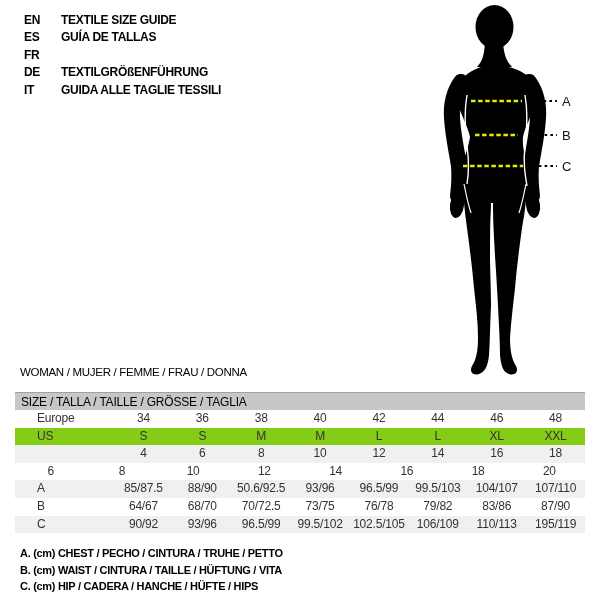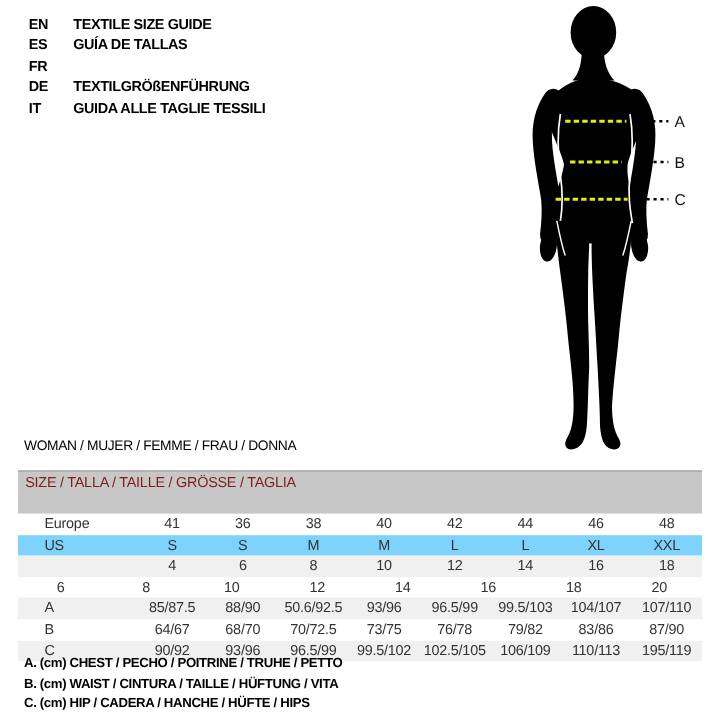--- a/index.html
+++ b/index.html
@@ -14,22 +14,22 @@
   .lang-code{width:37px;}
   
   svg.figure{position:absolute;left:430px;top:0;width:170px;height:385px;}
   svg.figure text{font-family:"Liberation Sans",sans-serif;font-size:13px;fill:#111;}
   
   .section-title{position:absolute;left:20px;top:366px;font-size:11.5px;font-weight:normal;
     letter-spacing:-0.3px;}
   
   .size-table{position:absolute;left:15px;top:392px;width:570px;font-size:12px;
     color:#333;letter-spacing:-0.2px;}
-  .thead{height:36px;line-height:18px;background:#c7c7c7;border-top:1px solid #9f9f9f;
-    padding-left:6px;color:#7f1d1d;box-sizing:border-box;}
+  .thead{height:18px;line-height:18px;background:#c7c7c7;border-top:1px solid #9f9f9f;
+    padding-left:6px;color:#000000;box-sizing:border-box;}
   .trow{display:flex;height:17.6px;line-height:17.6px;}
   .trow.shade{background:#f0f0f0;}
   .tlabel{flex:0 0 83px;padding-left:6px;text-align:left;box-sizing:border-box;margin-left:16px;}
   .tcell{flex:1;text-align:center;}
   
   .footnotes{position:absolute;left:20px;top:545px;font-size:11px;font-weight:bold;
     line-height:16.5px;letter-spacing:-0.3px;}
 </style>
 </head>
 <body>
@@ -92,30 +92,30 @@
     <text x="132" y="171">C</text>
   </svg>
 
   <div class="section-title">WOMAN / MUJER / FEMME / FRAU / DONNA</div>
 
   <div class="size-table">
     <div class="thead" style="background: rgb(199, 199, 199);">SIZE / TALLA / TAILLE / GRÖSSE / TAGLIA</div>
     <div id="table-rows">
         <div class="trow">
           <div class="tlabel">Europe</div>
-          <div class="tcell">41</div>
+          <div class="tcell">34</div>
           <div class="tcell">36</div>
           <div class="tcell">38</div>
           <div class="tcell">40</div>
           <div class="tcell">42</div>
           <div class="tcell">44</div>
           <div class="tcell">46</div>
           <div class="tcell">48</div>
         </div>
-        <div class="trow shade" style="background: #7dd3fc;">
+        <div class="trow shade" style="background: #84cc16;">
           <div class="tlabel">US</div>
           <div class="tcell">S</div>
           <div class="tcell">S</div>
           <div class="tcell">M</div>
           <div class="tcell">M</div>
           <div class="tcell">L</div>
           <div class="tcell">L</div>
           <div class="tcell">XL</div>
           <div class="tcell">XXL</div>
         </div>
@@ -170,18 +170,18 @@
           <div class="tcell">99.5/102</div>
           <div class="tcell">102.5/105</div>
           <div class="tcell">106/109</div>
           <div class="tcell">110/113</div>
           <div class="tcell">195/119</div>
         </div>
       </div>
   </div>
 
   <div class="footnotes" id="footnotes">
-      <div>A. (cm) CHEST / PECHO / POITRINE / TRUHE / PETTO</div>
+      <div>A. (cm) CHEST / PECHO / CINTURA / TRUHE / PETTO</div>
       <div>B. (cm) WAIST / CINTURA / TAILLE / HÜFTUNG / VITA</div>
       <div>C. (cm) HIP / CADERA / HANCHE / HÜFTE / HIPS</div>
     </div>
 
 </div>
 
 </body></html>

